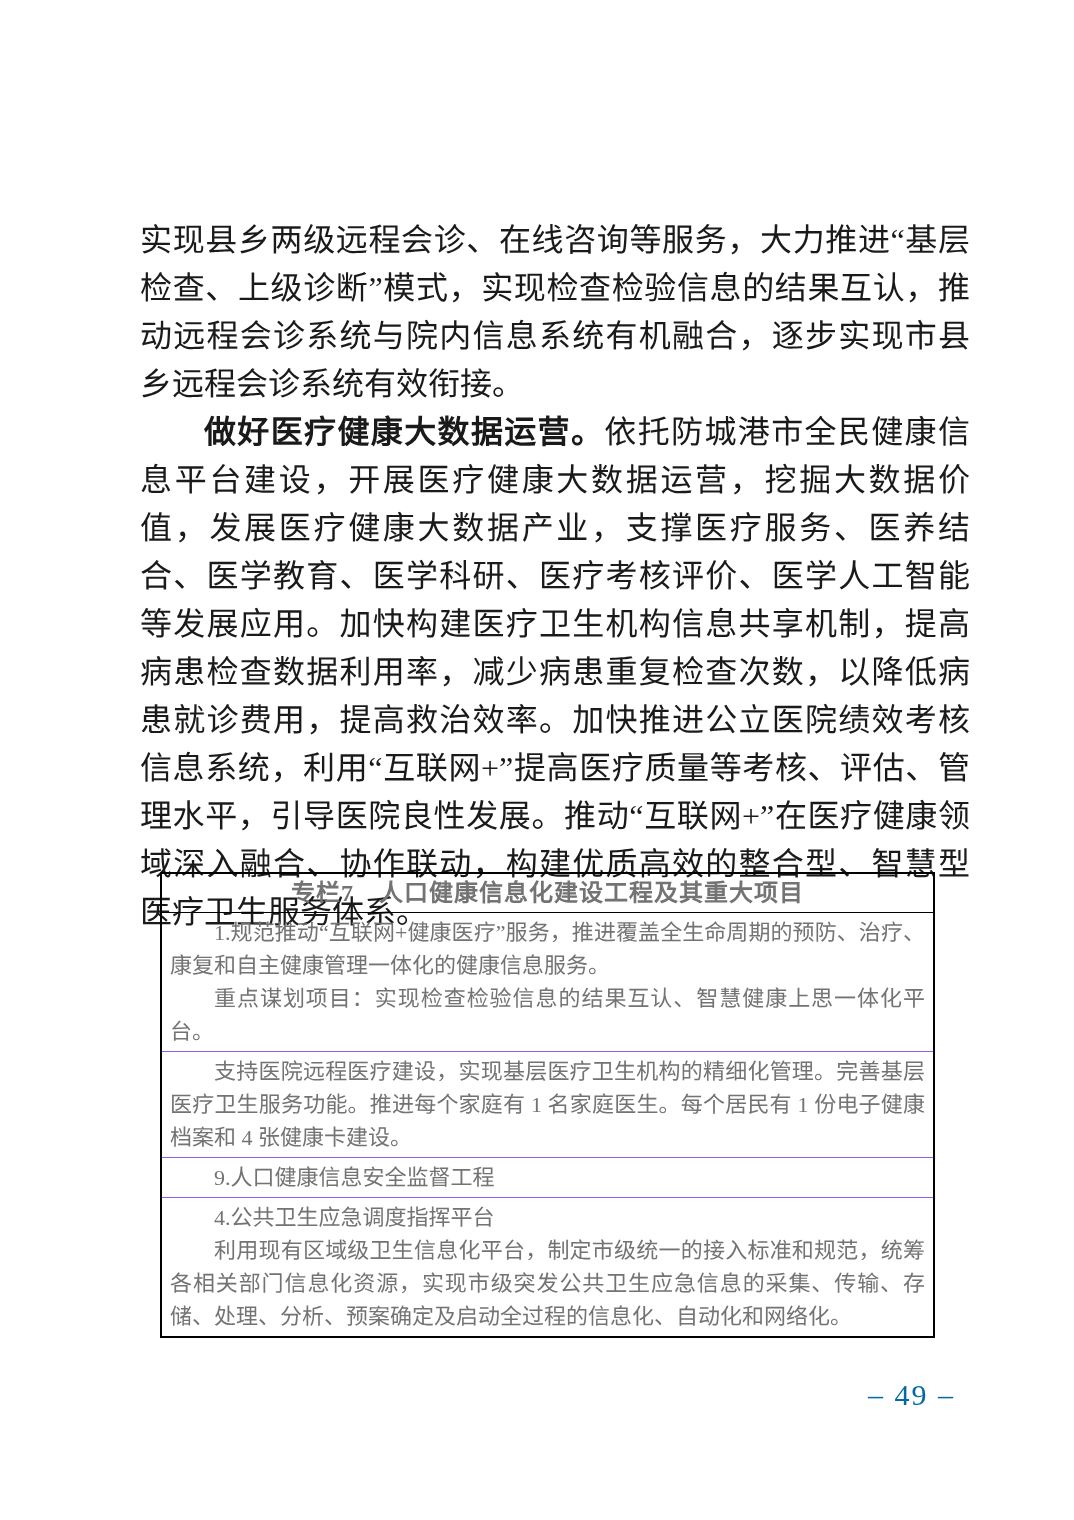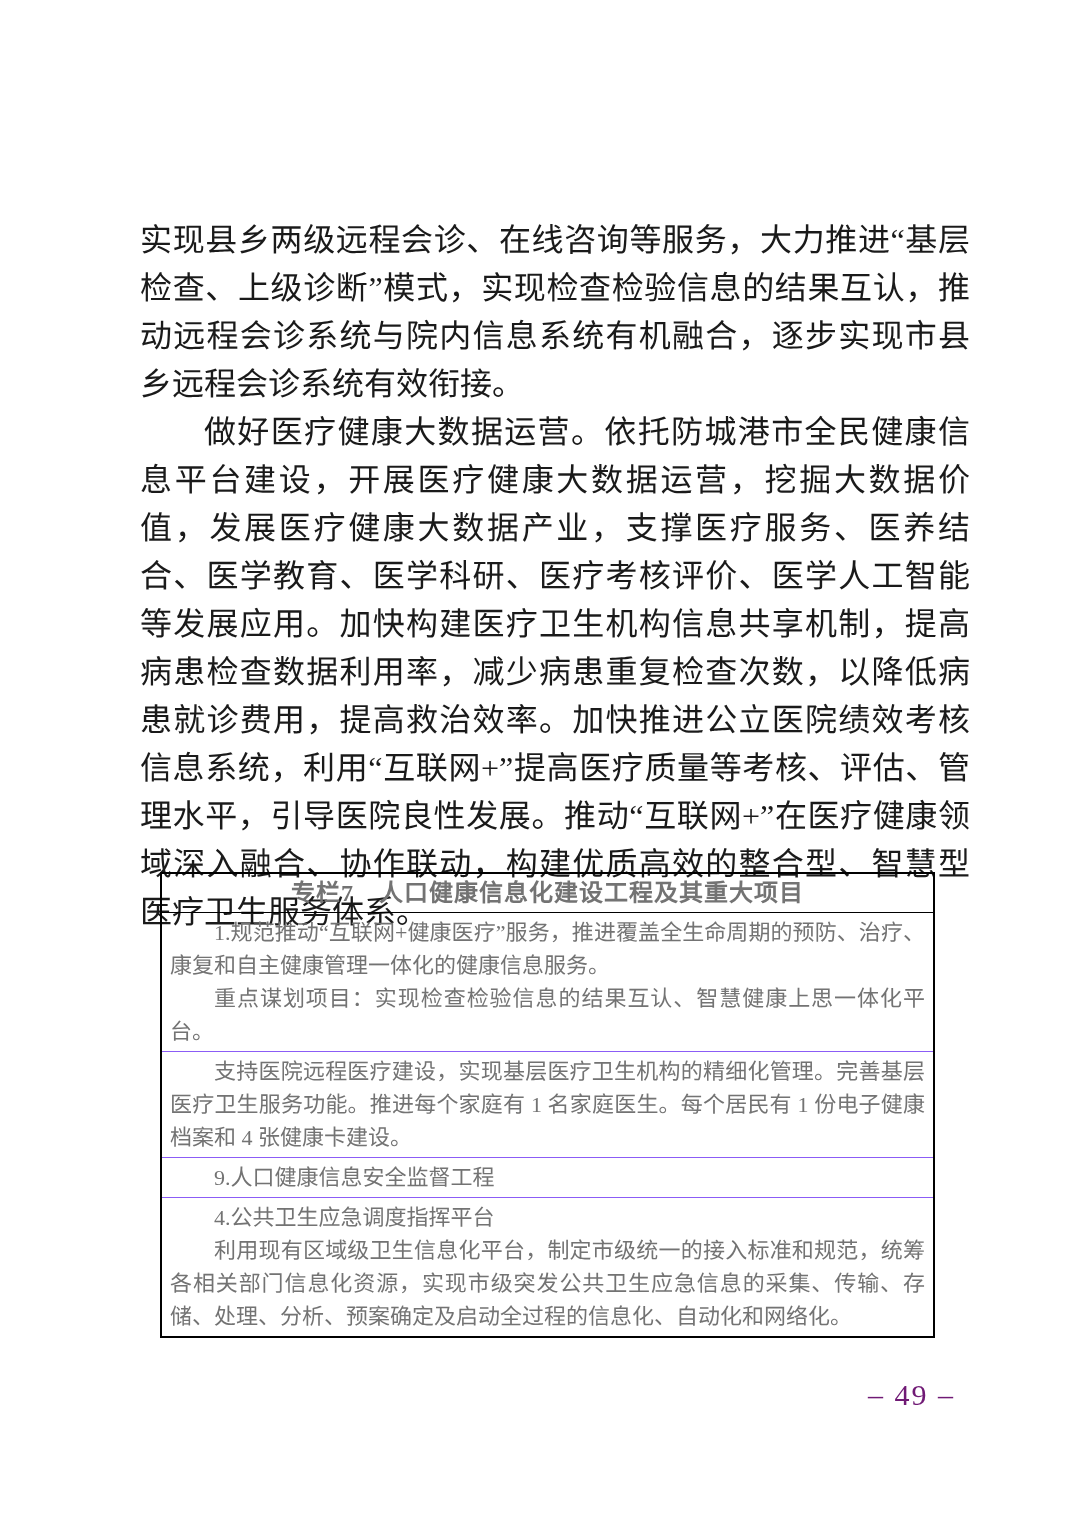--- a/index.html
+++ b/index.html
@@ -27,21 +27,21 @@
     text-justify: inter-ideograph;
     margin-top: 16px;
   }
   .para {
     margin: 0;
   }
   .para.indent {
     text-indent: 2em;
   }
   .para .lead {
-    font-weight: normal;
+    font-weight: bold;
   }
   .feature-box {
     position: absolute;
     left: 160px;
     top: 872px;
     width: 775px;
     box-sizing: border-box;
     border: 2px solid #000;
     font-size: 22px;
     color: #737373;
@@ -69,21 +69,21 @@
     text-align: justify;
     text-justify: inter-ideograph;
   }
   .page-number {
     position: absolute;
     left: 868px;
     top: 1378px;
     font-size: 30px;
     line-height: 34px;
     letter-spacing: 2px;
-    color: #701a75;
+    color: #0369a1;
   }
 </style>
 </head>
 <body>
 
 <div class="page">
 
   <div class="content">
     <p class="para"><span>实现县乡两级远程会诊、在线咨询等服务，大力推进“基层检查、上级诊断”模式，实现检查检验信息的结果互认，推动远程会诊系统与院内信息系统有机融合，逐步实现市县乡远程会诊系统有效衔接。</span></p>
     <p class="para indent"><span class="lead">做好医疗健康大数据运营。</span><span>依托防城港市全民健康信息平台建设，开展医疗健康大数据运营，挖掘大数据价值，发展医疗健康大数据产业，支撑医疗服务、医养结合、医学教育、医学科研、医疗考核评价、医学人工智能等发展应用。加快构建医疗卫生机构信息共享机制，提高病患检查数据利用率，减少病患重复检查次数，以降低病患就诊费用，提高救治效率。加快推进公立医院绩效考核信息系统，利用“互联网+”提高医疗质量等考核、评估、管理水平，引导医院良性发展。推动“互联网+”在医疗健康领域深入融合、协作联动，构建优质高效的整合型、智慧型医疗卫生服务体系。</span></p>

